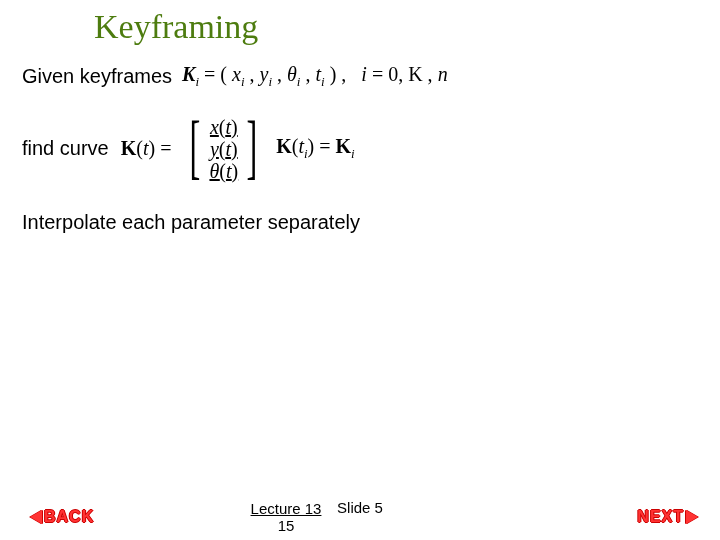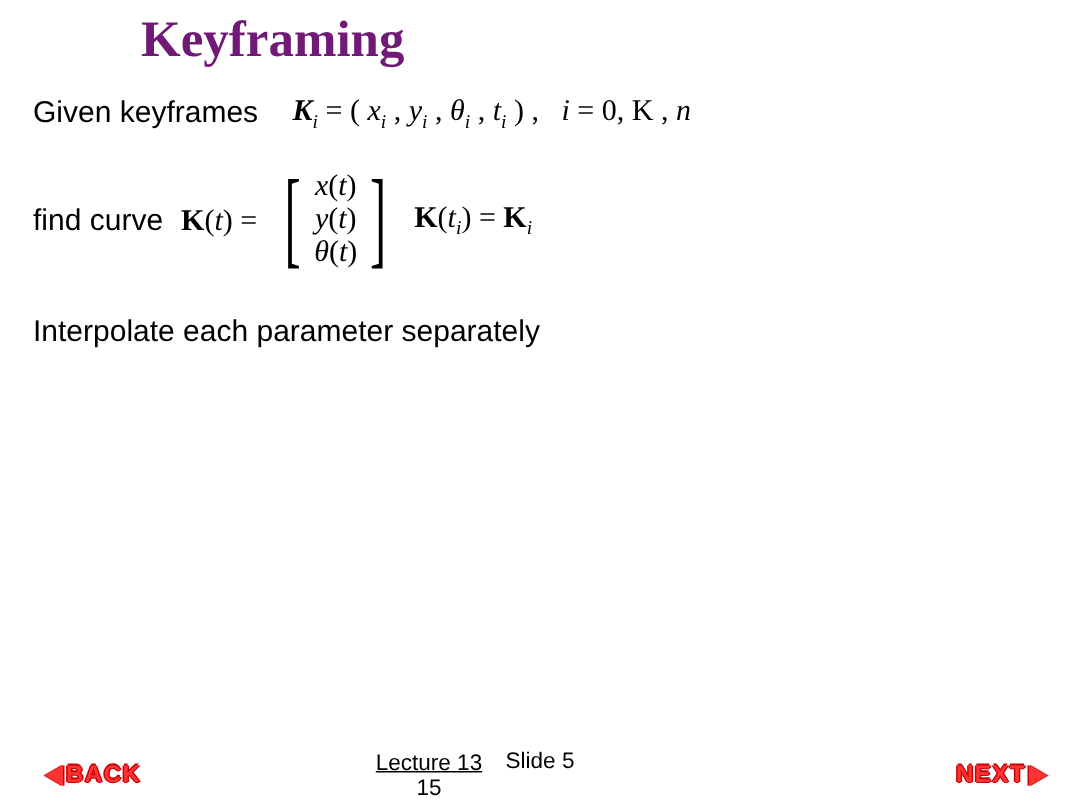--- a/index.html
+++ b/index.html
@@ -1,35 +1,35 @@
 <!DOCTYPE html>
 <html><head>
 <meta charset="utf-8">
 <style>
   * { margin: 0; padding: 0; box-sizing: border-box; }
   html, body { width: 720px; height: 540px; background: #fff; font-family: Verdana, Geneva, sans-serif; color: #000; }
   .slide { position: relative; width: 720px; height: 540px; }
 
-  .title { position: absolute; left: 94px; top: 8px; font-family: Georgia, 'Times New Roman', serif; font-size: 34px; font-weight: 700; color: #701a75; }
+  .title { position: absolute; left: 94px; top: 8px; font-family: Georgia, 'Times New Roman', serif; font-size: 34px; font-weight: 400; color: #4d7c0f; }
 
   .body { position: absolute; left: 22px; top: 62px; width: 676px; font-size: 20px; line-height: 1.2; }
 
-  .row1 { display: flex; align-items: center; gap: 23px; margin-bottom: 22px; flex-wrap: wrap; }
+  .row1 { display: flex; align-items: center; gap: 10px; margin-bottom: 22px; flex-wrap: wrap; }
   .row2 { display: flex; align-items: center; gap: 12px; margin-bottom: 26px; }
   .row3 { margin-top: 10px; }
 
   .math { font-family: 'Times New Roman', Times, serif; font-size: 20px; white-space: nowrap; }
   .mi { font-style: italic; }
   .mb { font-weight: bold; }
   .sub { font-size: 0.65em; vertical-align: sub; font-style: italic; }
 
   
   .vec { display: inline-flex; align-items: stretch; font-family: 'Times New Roman', Times, serif; }
   .vec .br { font-size: 72px; line-height: 72px; transform: scaleX(0.45); display: inline-block; position: relative; top: -2px; }
-  .vec .col { display: flex; flex-direction: column; justify-content: flex-start; padding: 2px 2px; }
+  .vec .col { display: flex; flex-direction: column; justify-content: flex-end; padding: 2px 2px; text-decoration: underline; }
   .vec .col span { font-size: 20px; line-height: 22px; text-align: center; }
 
   .footer { position: absolute; bottom: 6px; left: 0; width: 572px; display: flex; align-items: center; justify-content: space-between; padding: 0 26px; font-family: Verdana, Geneva, sans-serif; flex-direction: column; }
   .footer-center { position: absolute; left: 0; width: 720px; text-align: center; font-size: 15px; color: #000; }
   .lecture { font-size: 15px; text-decoration: underline; color: #000; }
   .lecture-wrap { position: relative; display: flex; align-items: center; gap: 4px; }
   .pagecorner { font-size: 15px; color: #000; position: relative; display: flex; align-items: center; gap: 4px; }
 
   .navbtn { font-family: Impact, 'Arial Black', sans-serif; font-weight: 900; font-size: 16px; letter-spacing: 1px; color: #ff3333; text-transform: uppercase; display: inline-flex; align-items: center; gap: 2px; text-shadow: -1px 0 #cc0000, 0 1px #cc0000, 1px 0 #cc0000, 0 -1px #cc0000; }
   .arrow-left, .arrow-right { display: inline-block; width: 0; height: 0; }

